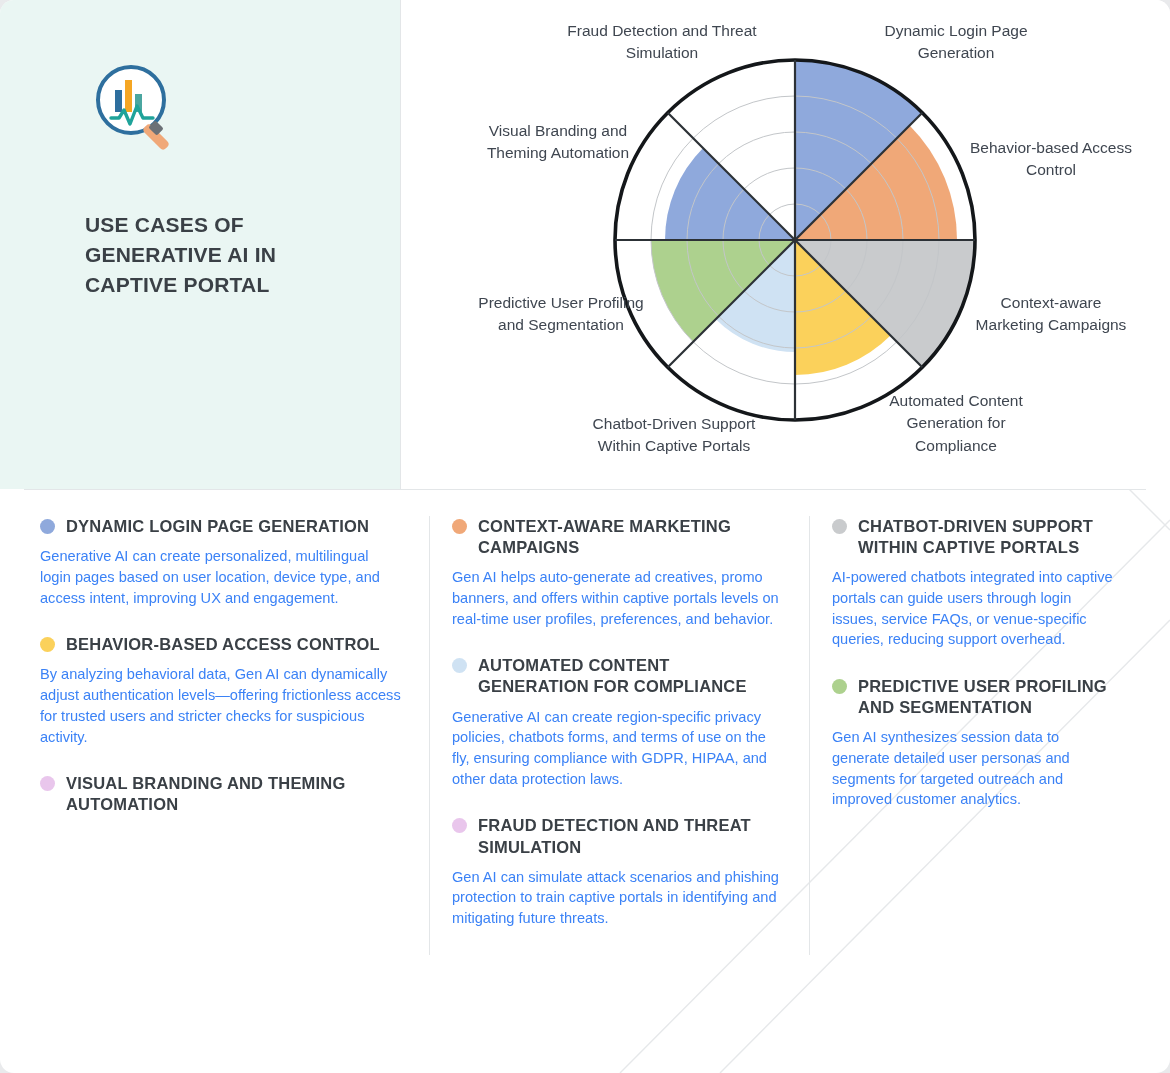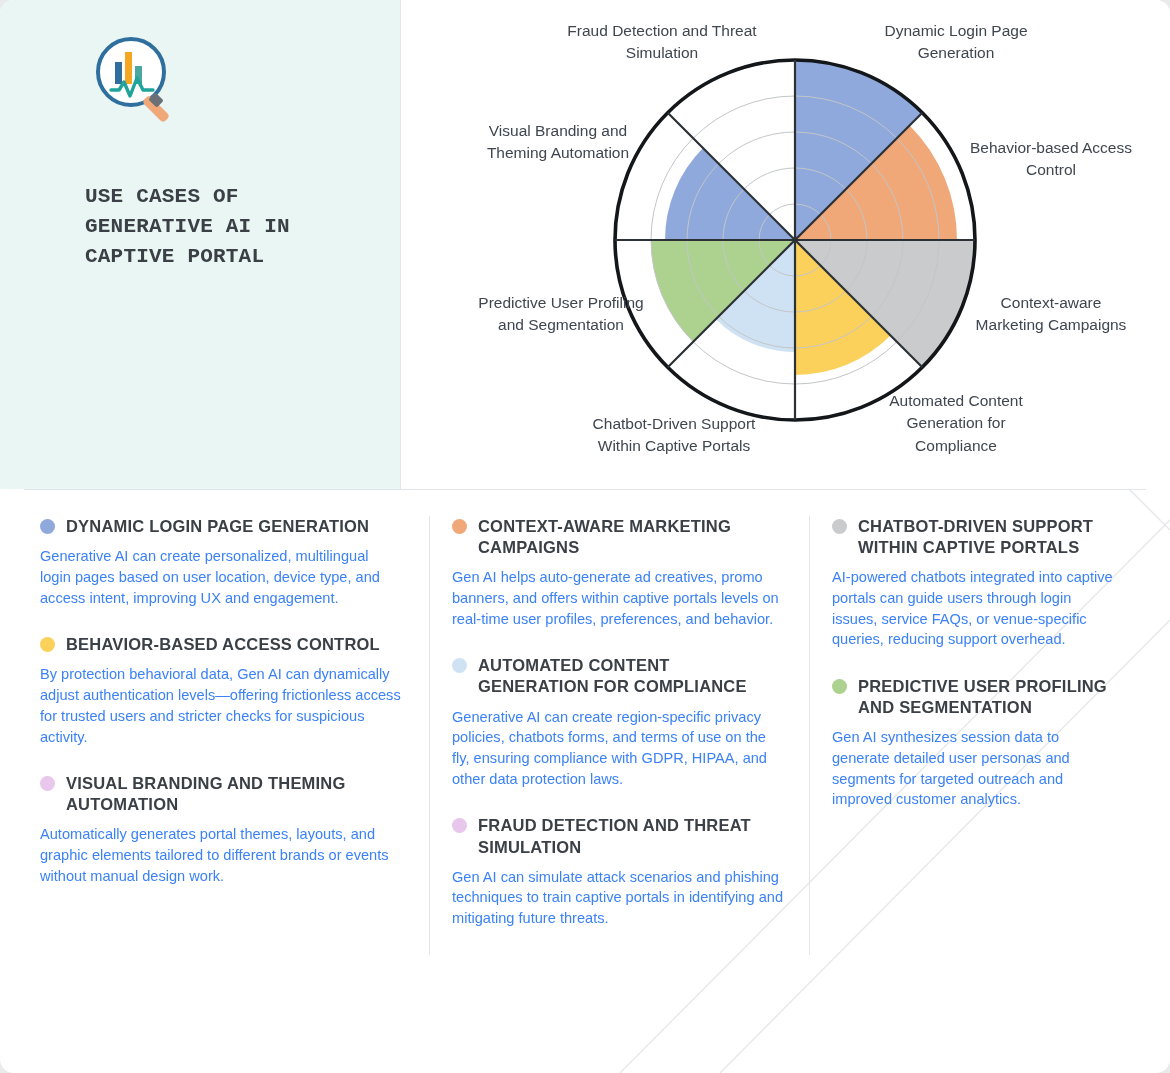--- a/index.html
+++ b/index.html
@@ -29,22 +29,21 @@
     position: relative;
     display: flex;
     height: 489px;
     z-index: 1;
   }
   .left-panel {
     width: 400px;
     height: 489px;
     background: #eaf6f3;
     box-sizing: border-box;
-    padding: 32px 50px 0 85px;
-    font-family: Liberation Mono, monospace;
+    padding: 60px 50px 0 85px;
   }
   .logo-wrap {
     width: 100px;
     height: 95px;
     margin-bottom: 55px;
   }
   .title {
     font-size: 21px;
     font-weight: bold;
     color: #3a4046;
@@ -214,28 +213,27 @@
           <span class="dot" style="background:#8fa9dc"></span>
           <div class="item-title">DYNAMIC LOGIN PAGE GENERATION</div>
         </div>
         <div class="item-body">Generative AI can create personalized, multilingual login pages based on user location, device type, and access intent, improving UX and engagement.</div>
       </div>
       <div class="item">
         <div class="item-head">
           <span class="dot" style="background:#fbd15b"></span>
           <div class="item-title">BEHAVIOR-BASED ACCESS CONTROL</div>
         </div>
-        <div class="item-body">By protection behavioral data, Gen AI can dynamically adjust authentication levels—offering frictionless access for trusted users and stricter checks for suspicious activity.</div>
+        <div class="item-body">By analyzing behavioral data, Gen AI can dynamically adjust authentication levels—offering frictionless access for trusted users and stricter checks for suspicious activity.</div>
       </div>
       <div class="item">
         <div class="item-head">
           <span class="dot" style="background:#e9c6ec"></span>
           <div class="item-title">VISUAL BRANDING AND THEMING AUTOMATION</div>
         </div>
-        <div class="item-body">Automatically generates portal themes, layouts, and graphic elements tailored to different brands or events without manual design work.</div>
       </div>
     </div>
 
     <div class="col c2">
       <div class="item">
         <div class="item-head">
           <span class="dot" style="background:#f0a878"></span>
           <div class="item-title">CONTEXT-AWARE MARKETING CAMPAIGNS</div>
         </div>
         <div class="item-body">Gen AI helps auto-generate ad creatives, promo banners, and offers within captive portals levels on real-time user profiles, preferences, and behavior.</div>
@@ -245,21 +243,21 @@
           <span class="dot" style="background:#cfe2f3"></span>
           <div class="item-title">AUTOMATED CONTENT GENERATION FOR COMPLIANCE</div>
         </div>
         <div class="item-body">Generative AI can create region-specific privacy policies, chatbots forms, and terms of use on the fly, ensuring compliance with GDPR, HIPAA, and other data protection laws.</div>
       </div>
       <div class="item">
         <div class="item-head">
           <span class="dot" style="background:#e9c6ec"></span>
           <div class="item-title">FRAUD DETECTION AND THREAT SIMULATION</div>
         </div>
-        <div class="item-body">Gen AI can simulate attack scenarios and phishing techniques to train captive portals in identifying and mitigating future threats.</div>
+        <div class="item-body">Gen AI can simulate attack scenarios and phishing protection to train captive portals in identifying and mitigating future threats.</div>
       </div>
     </div>
 
     <div class="col c3">
       <div class="item">
         <div class="item-head">
           <span class="dot" style="background:#c9cbcd"></span>
           <div class="item-title">CHATBOT-DRIVEN SUPPORT WITHIN CAPTIVE PORTALS</div>
         </div>
         <div class="item-body">AI-powered chatbots integrated into captive portals can guide users through login issues, service FAQs, or venue-specific queries, reducing support overhead.</div>

